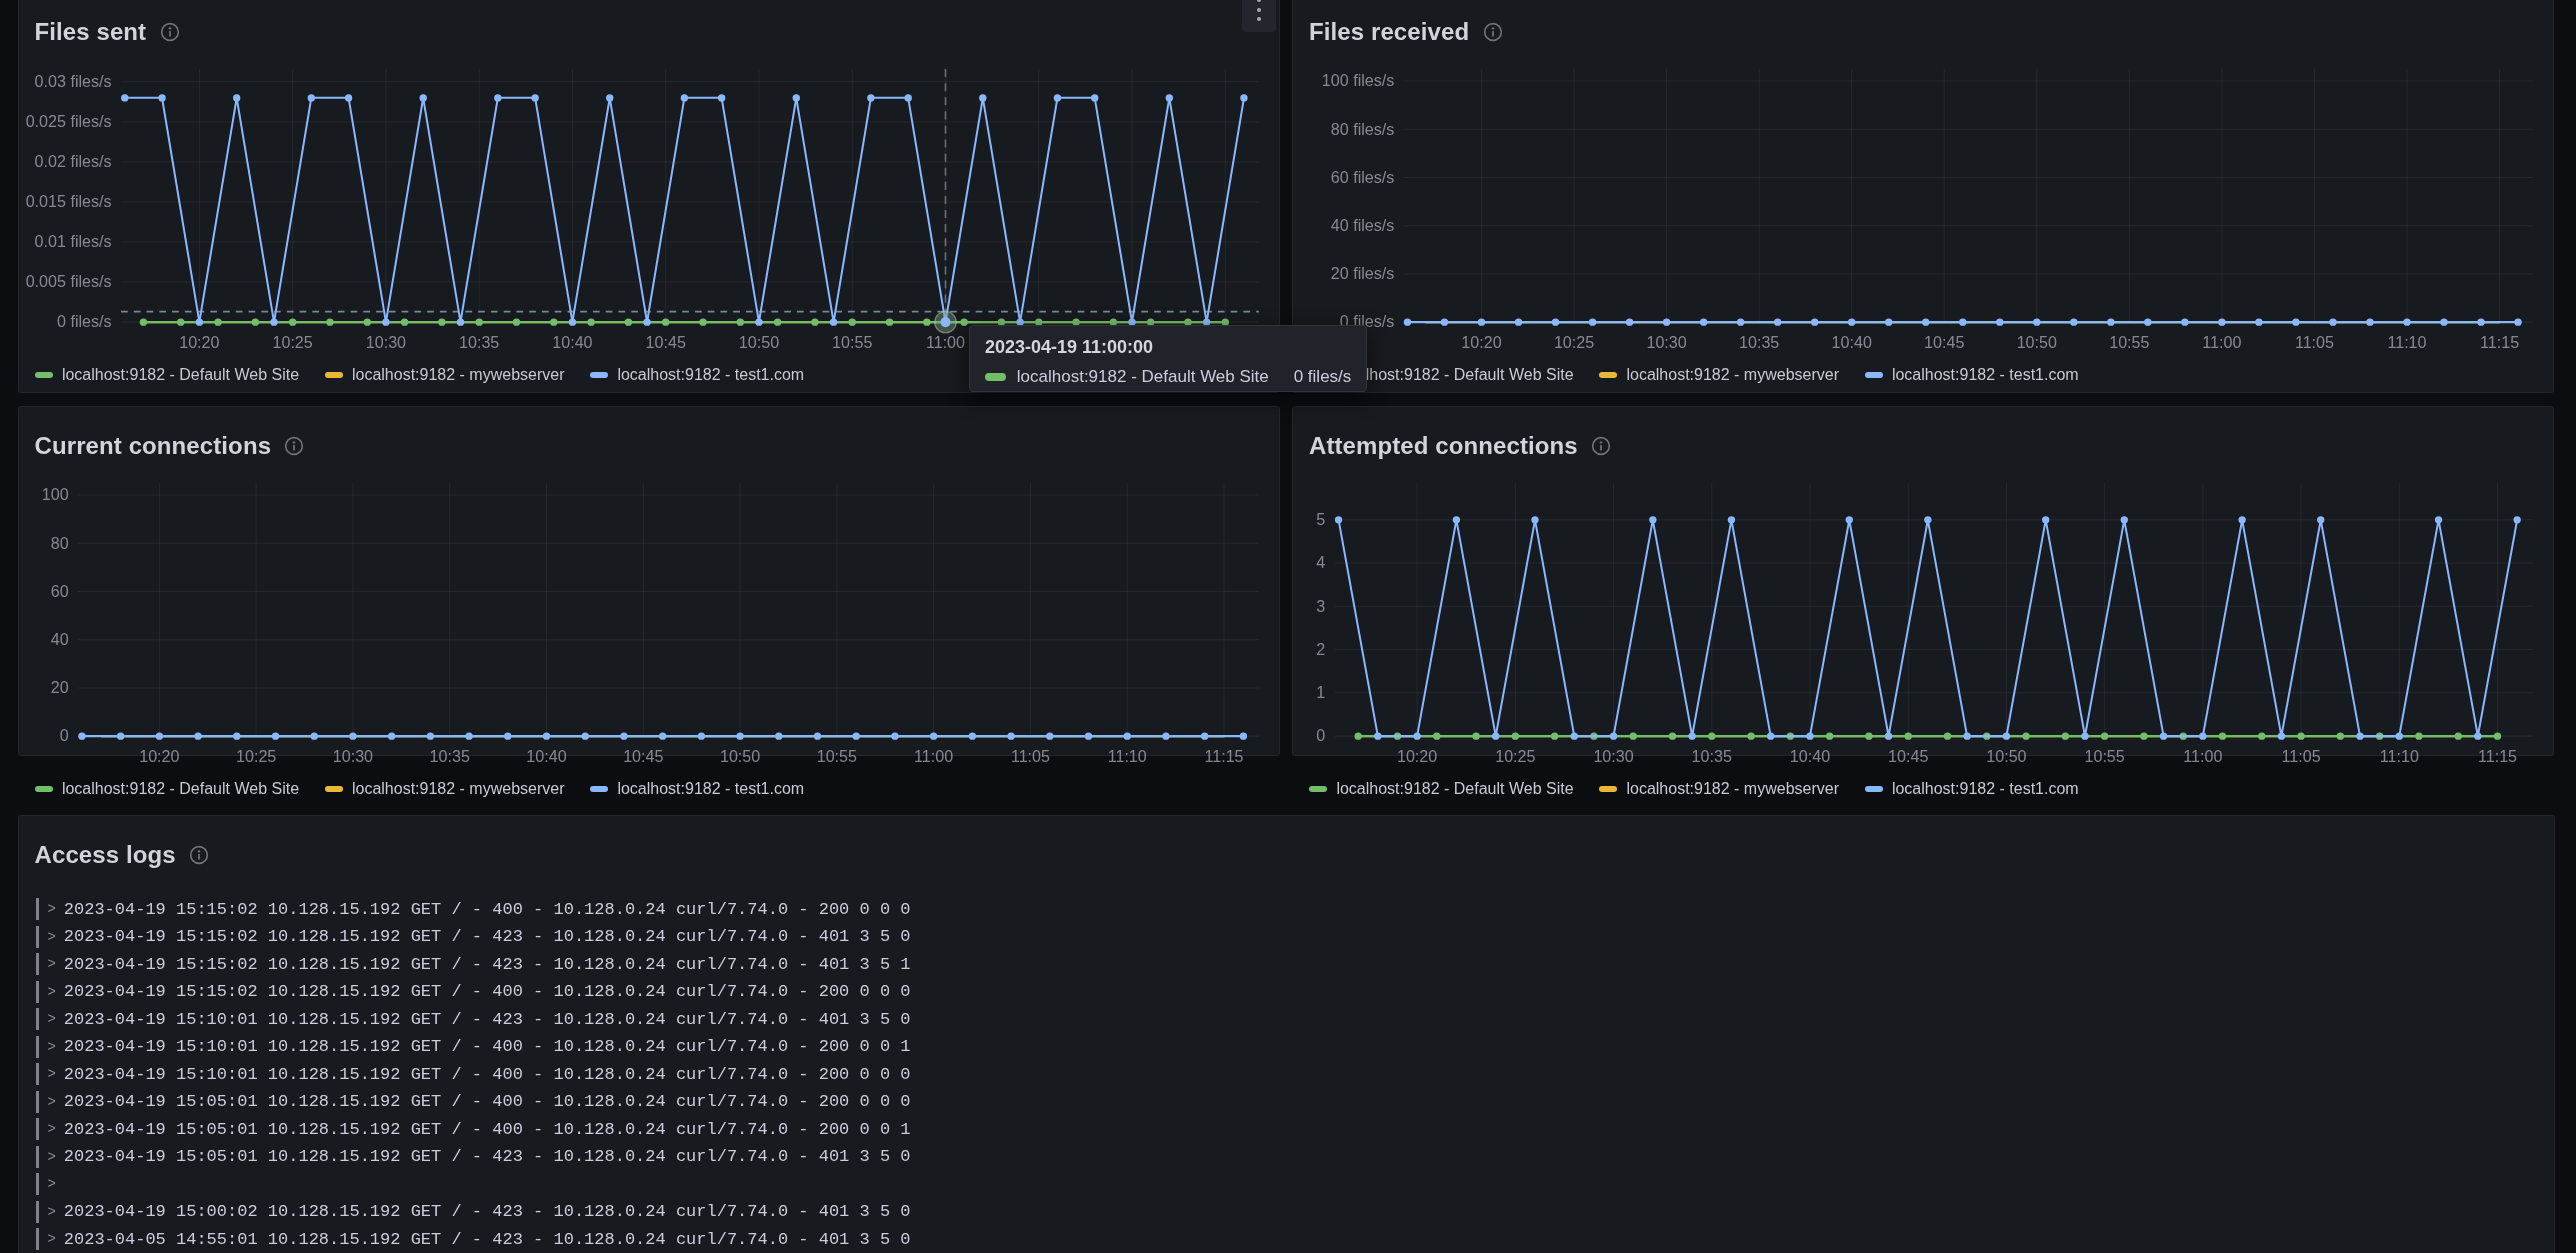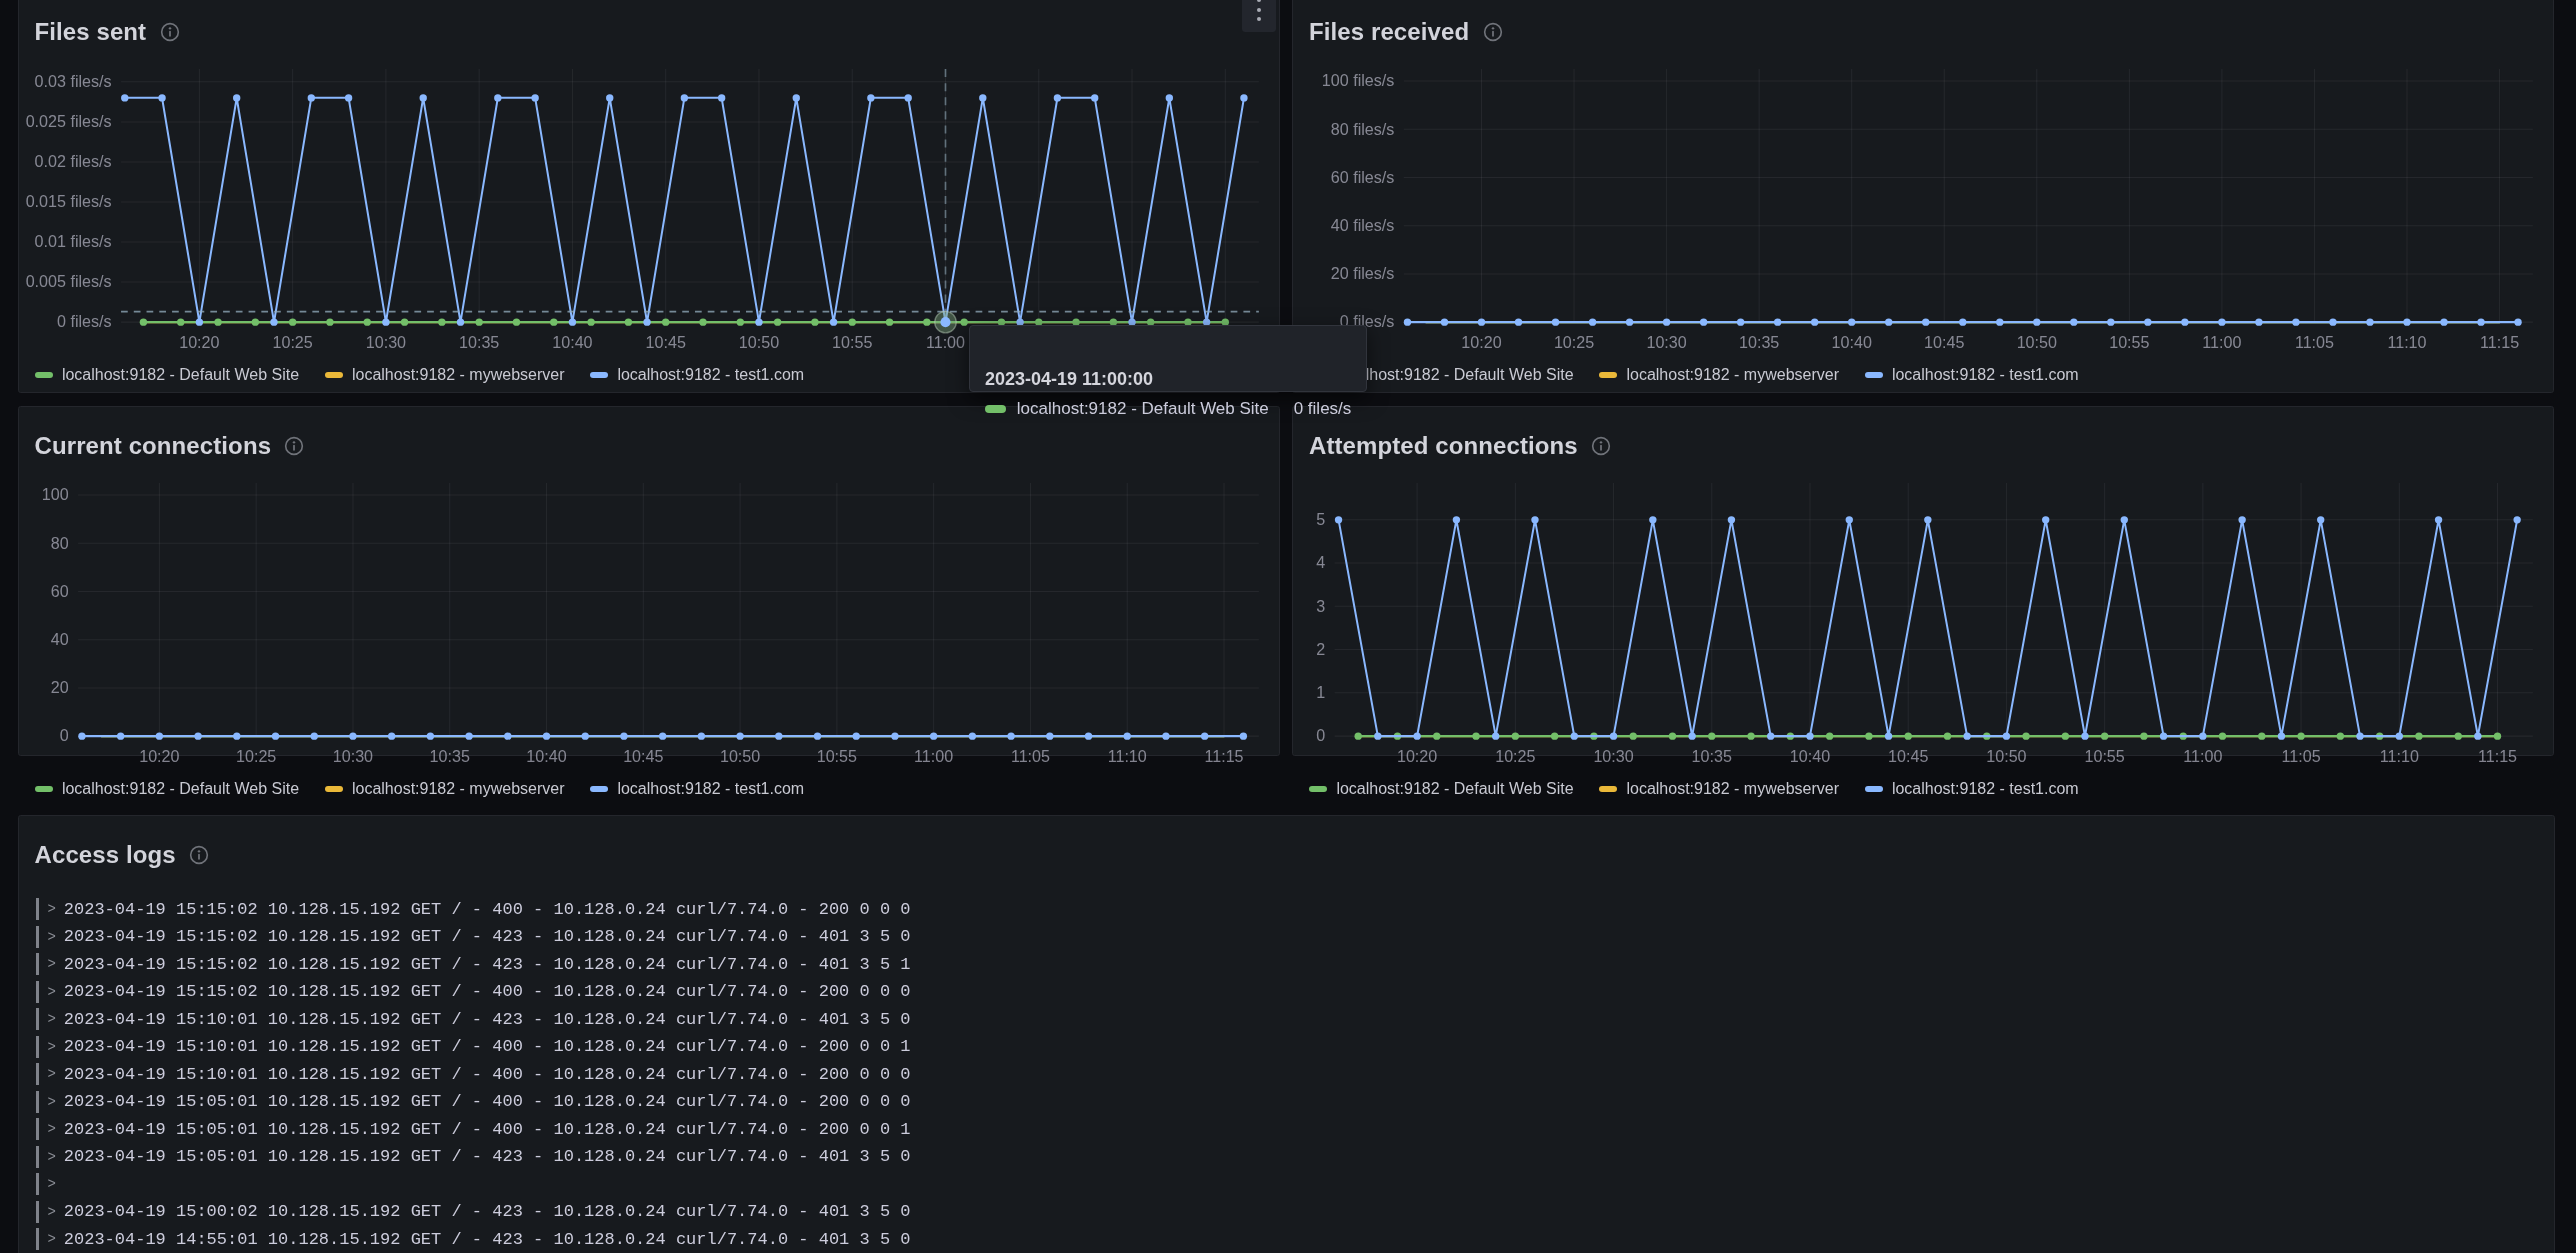--- a/index.html
+++ b/index.html
@@ -54,21 +54,21 @@
     font-size:17px;color:#ccccdc;white-space:pre;
   }
 
   
   .chart-tooltip{
     position:absolute;left:969px;top:325px;width:398px;height:67px;box-sizing:border-box;
     background:#202329;border:0.7px solid #31343c;border-radius:4px;
     box-shadow:0 6.7px 20px rgba(0,0,0,.55);
     padding:10.8px 13.4px 0 15px;z-index:20;
   }
-  .tooltip-time{font-size:18px;font-weight:600;color:#d5d6dd;margin-bottom:9.4px;margin-top:32px;}
+  .tooltip-time{font-size:18px;font-weight:600;color:#d5d6dd;margin-bottom:9.4px;}
   .tooltip-row{display:flex;align-items:center;}
   .tooltip-swatch{width:21px;height:7.4px;border-radius:4px;flex:0 0 auto;}
   .tooltip-series{font-size:17px;color:#ccccdc;margin-left:10.8px;flex:1 1 auto;}
   .tooltip-value{font-size:17px;color:#ccccdc;margin-left:19px;padding-right:1.3px;}
 </style>
 </head>
 <body>
 
 <section class="panel row1 col1">
   <div class="panel-header">
@@ -604,21 +604,21 @@
         <span class="log-chevron">&gt;</span>
       </div>
       <div class="log-row">
         <span class="log-bar"></span>
         <span class="log-chevron">&gt;</span>
         <span class="log-text">2023-04-19 15:00:02 10.128.15.192 GET / - 423 - 10.128.0.24 curl/7.74.0 - 401 3 5 0</span>
       </div>
       <div class="log-row">
         <span class="log-bar"></span>
         <span class="log-chevron">&gt;</span>
-        <span class="log-text">2023-04-19 14:55:01 10.128.15.192 GET / - 423 - 10.128.0.24 curl/7.74.0 - 401 3 5 0</span>
+        <span class="log-text">2023-04-05 14:55:01 10.128.15.192 GET / - 423 - 10.128.0.24 curl/7.74.0 - 401 3 5 0</span>
       </div>
       <div class="log-row"></div>
     </div>
 </section>
 
 <div class="chart-tooltip">
   <div class="tooltip-time">2023-04-19 11:00:00</div>
   <div class="tooltip-row">
     <span class="tooltip-swatch" style="background: rgb(115, 191, 105);"></span>
     <span class="tooltip-series">localhost:9182 - Default Web Site</span>

